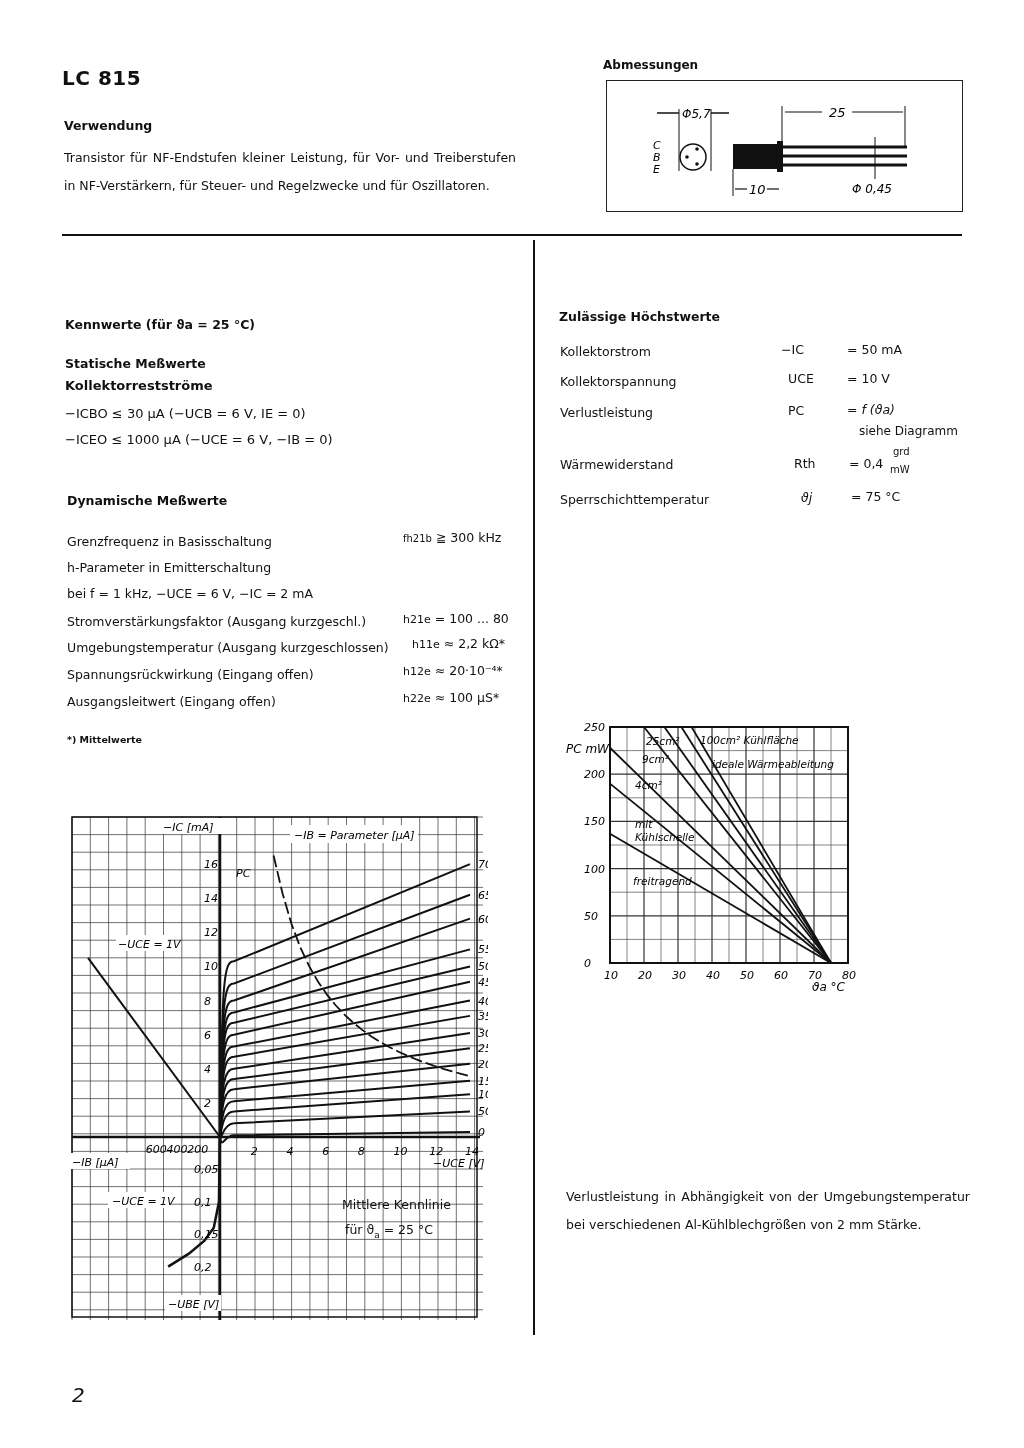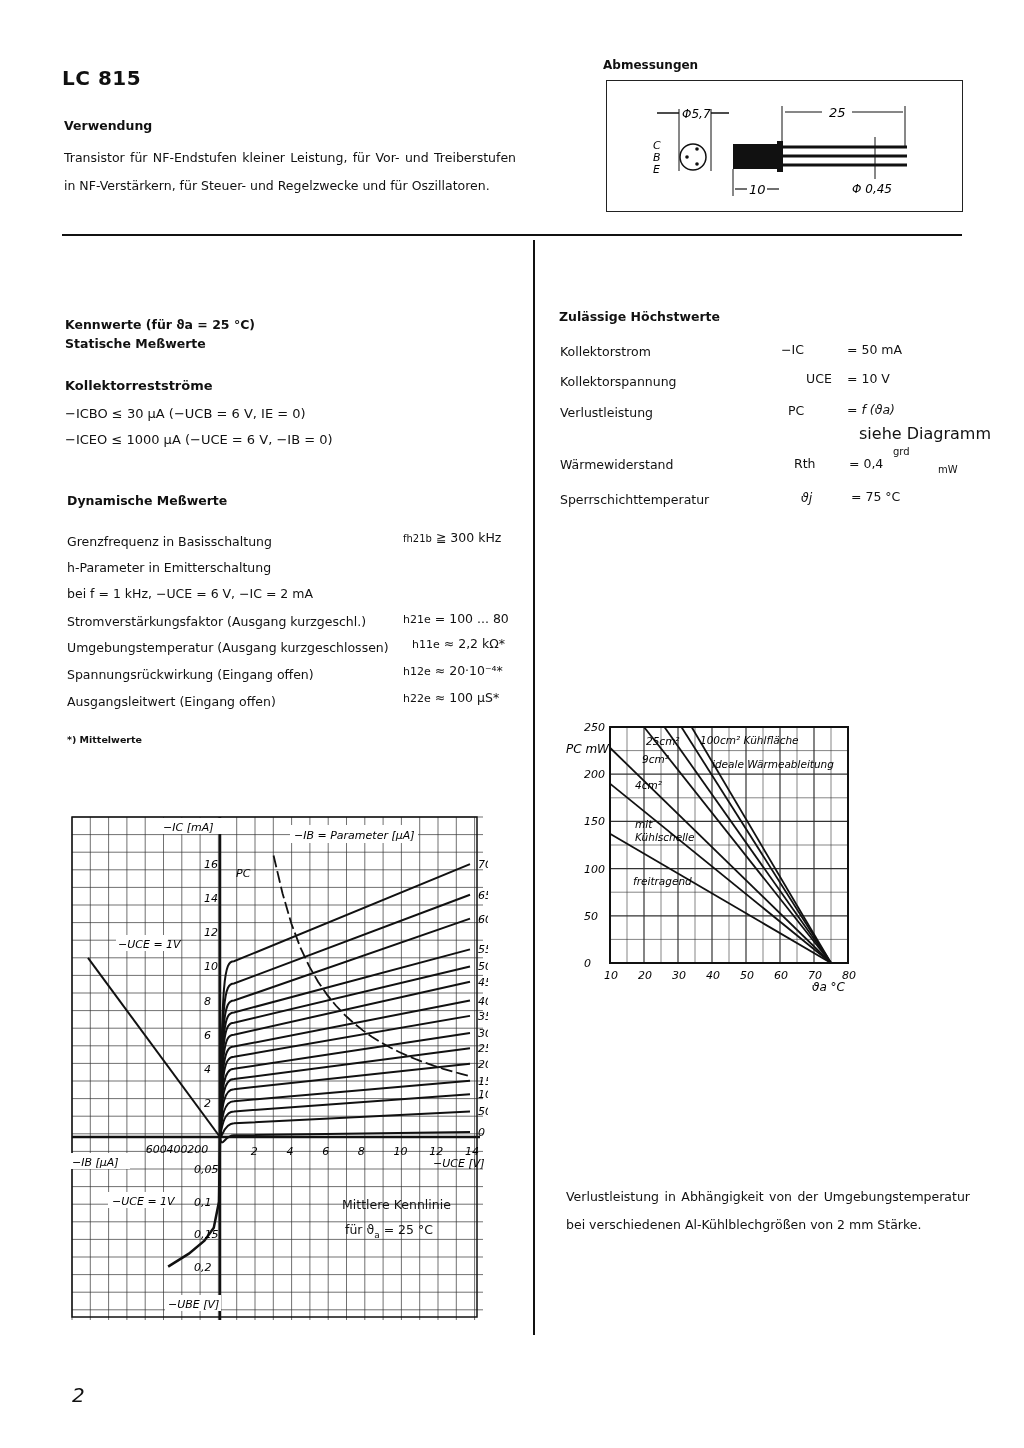--- a/index.html
+++ b/index.html
@@ -61,21 +61,21 @@
 
     <line x1="268" y1="56" x2="268" y2="98" stroke="#111" stroke-width="1"></line>
     <text x="245" y="112" font-size="12" font-style="normal">Φ 0,45</text>
   </svg>
 </div>
 
 <div class="abs hr-top"></div>
 <div class="abs vr"></div>
 
 <div class="row h" style="left:65px;top:317px;font-weight:bold;">Kennwerte (für ϑa = 25 °C)</div>
-<div class="row h" style="left:65px;top:336px;">Statische Meßwerte</div>
+<div class="row h" style="left:65px;top:356px;">Statische Meßwerte</div>
 <div class="row h" style="left:65px;top:378px;font-size:13px;">Kollektorrestströme</div>
 <div class="row" style="left:65px;top:406px;font-size:13px;">−ICBO ≤   30 µA (−UCB = 6 V,   IE = 0)</div>
 <div class="row" style="left:65px;top:432px;font-size:13px;">−ICEO ≤ 1000 µA (−UCE = 6 V, −IB = 0)</div>
 
 <div class="row h" style="left:67px;top:493px;">Dynamische Meßwerte</div>
 
 <div>
   <div class="row" style="left:67px;top:534px;">Grenzfrequenz in Basisschaltung</div>
   <div class="row" style="left:403px;top:530px;"><span style="font-size:10px;">fh21b</span> <span>≧ 300 kHz</span></div>
 
@@ -96,33 +96,33 @@
 </div>
 <div class="row" style="left:67px;top:734px;font-size:9.5px;font-weight:bold;">*) Mittelwerte</div>
 
 <div class="row h" style="left:559px;top:309px;">Zulässige Höchstwerte</div>
 <div>
   <div class="row" style="left:560px;top:344px;">Kollektorstrom</div>
   <div class="row" style="left:781px;top:342px;">−IC</div>
   <div class="row" style="left:847px;top:342px;">= 50 mA</div>
 
   <div class="row" style="left:560px;top:374px;">Kollektorspannung</div>
-  <div class="row" style="left:788px;top:371px;margin-left:18px;">UCE</div>
+  <div class="row" style="left:788px;top:371px;">UCE</div>
   <div class="row" style="left:847px;top:371px;">= 10 V</div>
 
   <div class="row" style="left:560px;top:405px;">Verlustleistung</div>
   <div class="row" style="left:788px;top:403px;">PC</div>
   <div class="row" style="left:847px;top:402px;font-style:italic;">= f (ϑa)</div>
-  <div class="row" style="left:859px;top:424px;font-size:16px;">siehe Diagramm</div>
+  <div class="row" style="left:859px;top:424px;font-size:12px;">siehe Diagramm</div>
 
   <div class="row" style="left:560px;top:457px;">Wärmewiderstand</div>
   <div class="row" style="left:794px;top:456px;">Rth</div>
   <div class="row" style="left:849px;top:456px;">= 0,4</div>
   <div class="row" style="left:893px;top:446px;font-size:10px;">grd</div>
-  <div class="row" style="left:890px;top:464px;font-size:10px;margin-left:48px;">mW</div>
+  <div class="row" style="left:890px;top:464px;font-size:10px;">mW</div>
 
   <div class="row" style="left:560px;top:492px;">Sperrschichttemperatur</div>
   <div class="row" style="left:801px;top:490px;font-style:italic;">ϑj</div>
   <div class="row" style="left:851px;top:489px;">= 75 °C</div>
 </div>
 
 <svg class="abs" style="left:560px;top:715px;" width="300" height="280" id="derate-chart">
   <g id="derate-grid">
       <line x1="50" y1="12" x2="50" y2="248" stroke="#333" stroke-width="1.2"></line>
       <line x1="67" y1="12" x2="67" y2="248" stroke="#333" stroke-width="0.6"></line>

